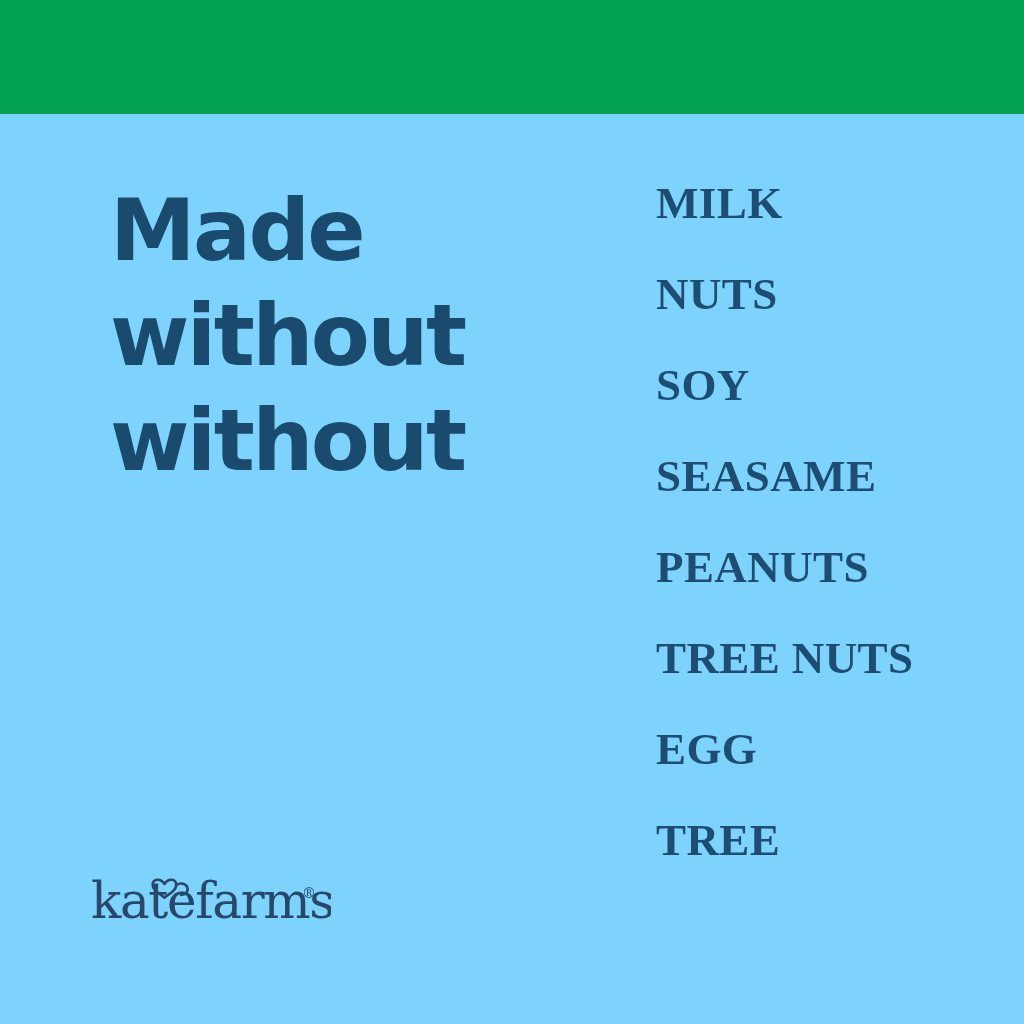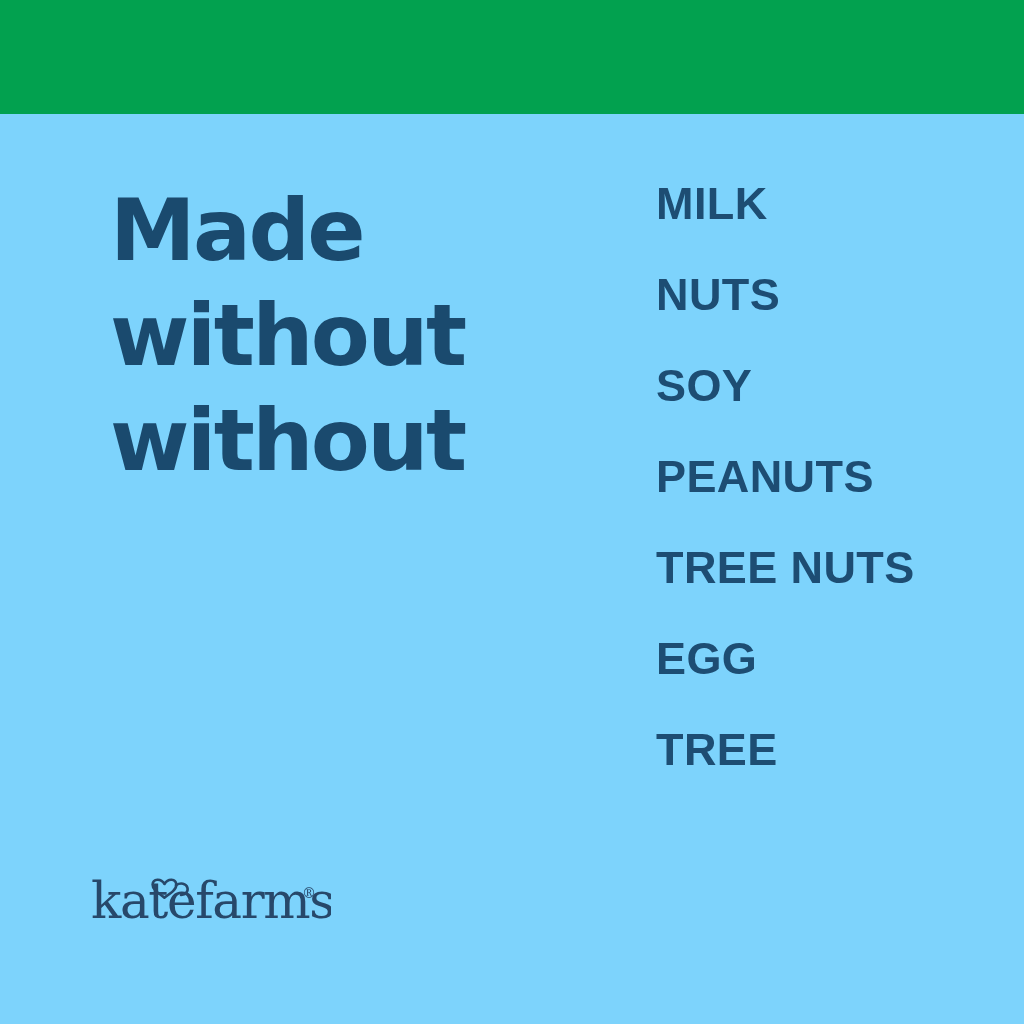--- a/index.html
+++ b/index.html
@@ -58,21 +58,21 @@
     position: absolute;
     left: 656px;
     top: 158px;
     width: 350px;
     margin: 0;
     padding: 0;
     list-style: none;
   }
   .allergen-item {
     color: #1d4d73;
-    font-family: Liberation Sans, sans-serif;
+    font-family: Liberation Serif, serif;
     font-weight: bold;
     font-size: 45px;
     line-height: 91px;
     letter-spacing: 0.4px;
     white-space: nowrap;
   }
 
   
   .logo {
     position: absolute;
@@ -108,20 +108,21 @@
   <h1 class="headline">
     <span class="headline-line">Made</span>
     <span class="headline-line">without</span>
     <span class="headline-line">without</span>
   </h1>
 
   <ul class="allergen-list">
     <li class="allergen-item">MILK</li>
     <li class="allergen-item">NUTS</li>
     <li class="allergen-item">SOY</li>
+    <li class="allergen-item">SEASAME</li>
     <li class="allergen-item">PEANUTS</li>
     <li class="allergen-item">TREE NUTS</li>
     <li class="allergen-item">EGG</li>
     <li class="allergen-item">TREE</li>
   </ul>
 
   <div class="logo">
     <svg viewBox="0 0 240 64" xmlns="http://www.w3.org/2000/svg" aria-hidden="true">
 
       <g fill="none" stroke="#27486a" stroke-width="2.6" stroke-linecap="round" stroke-linejoin="round">

